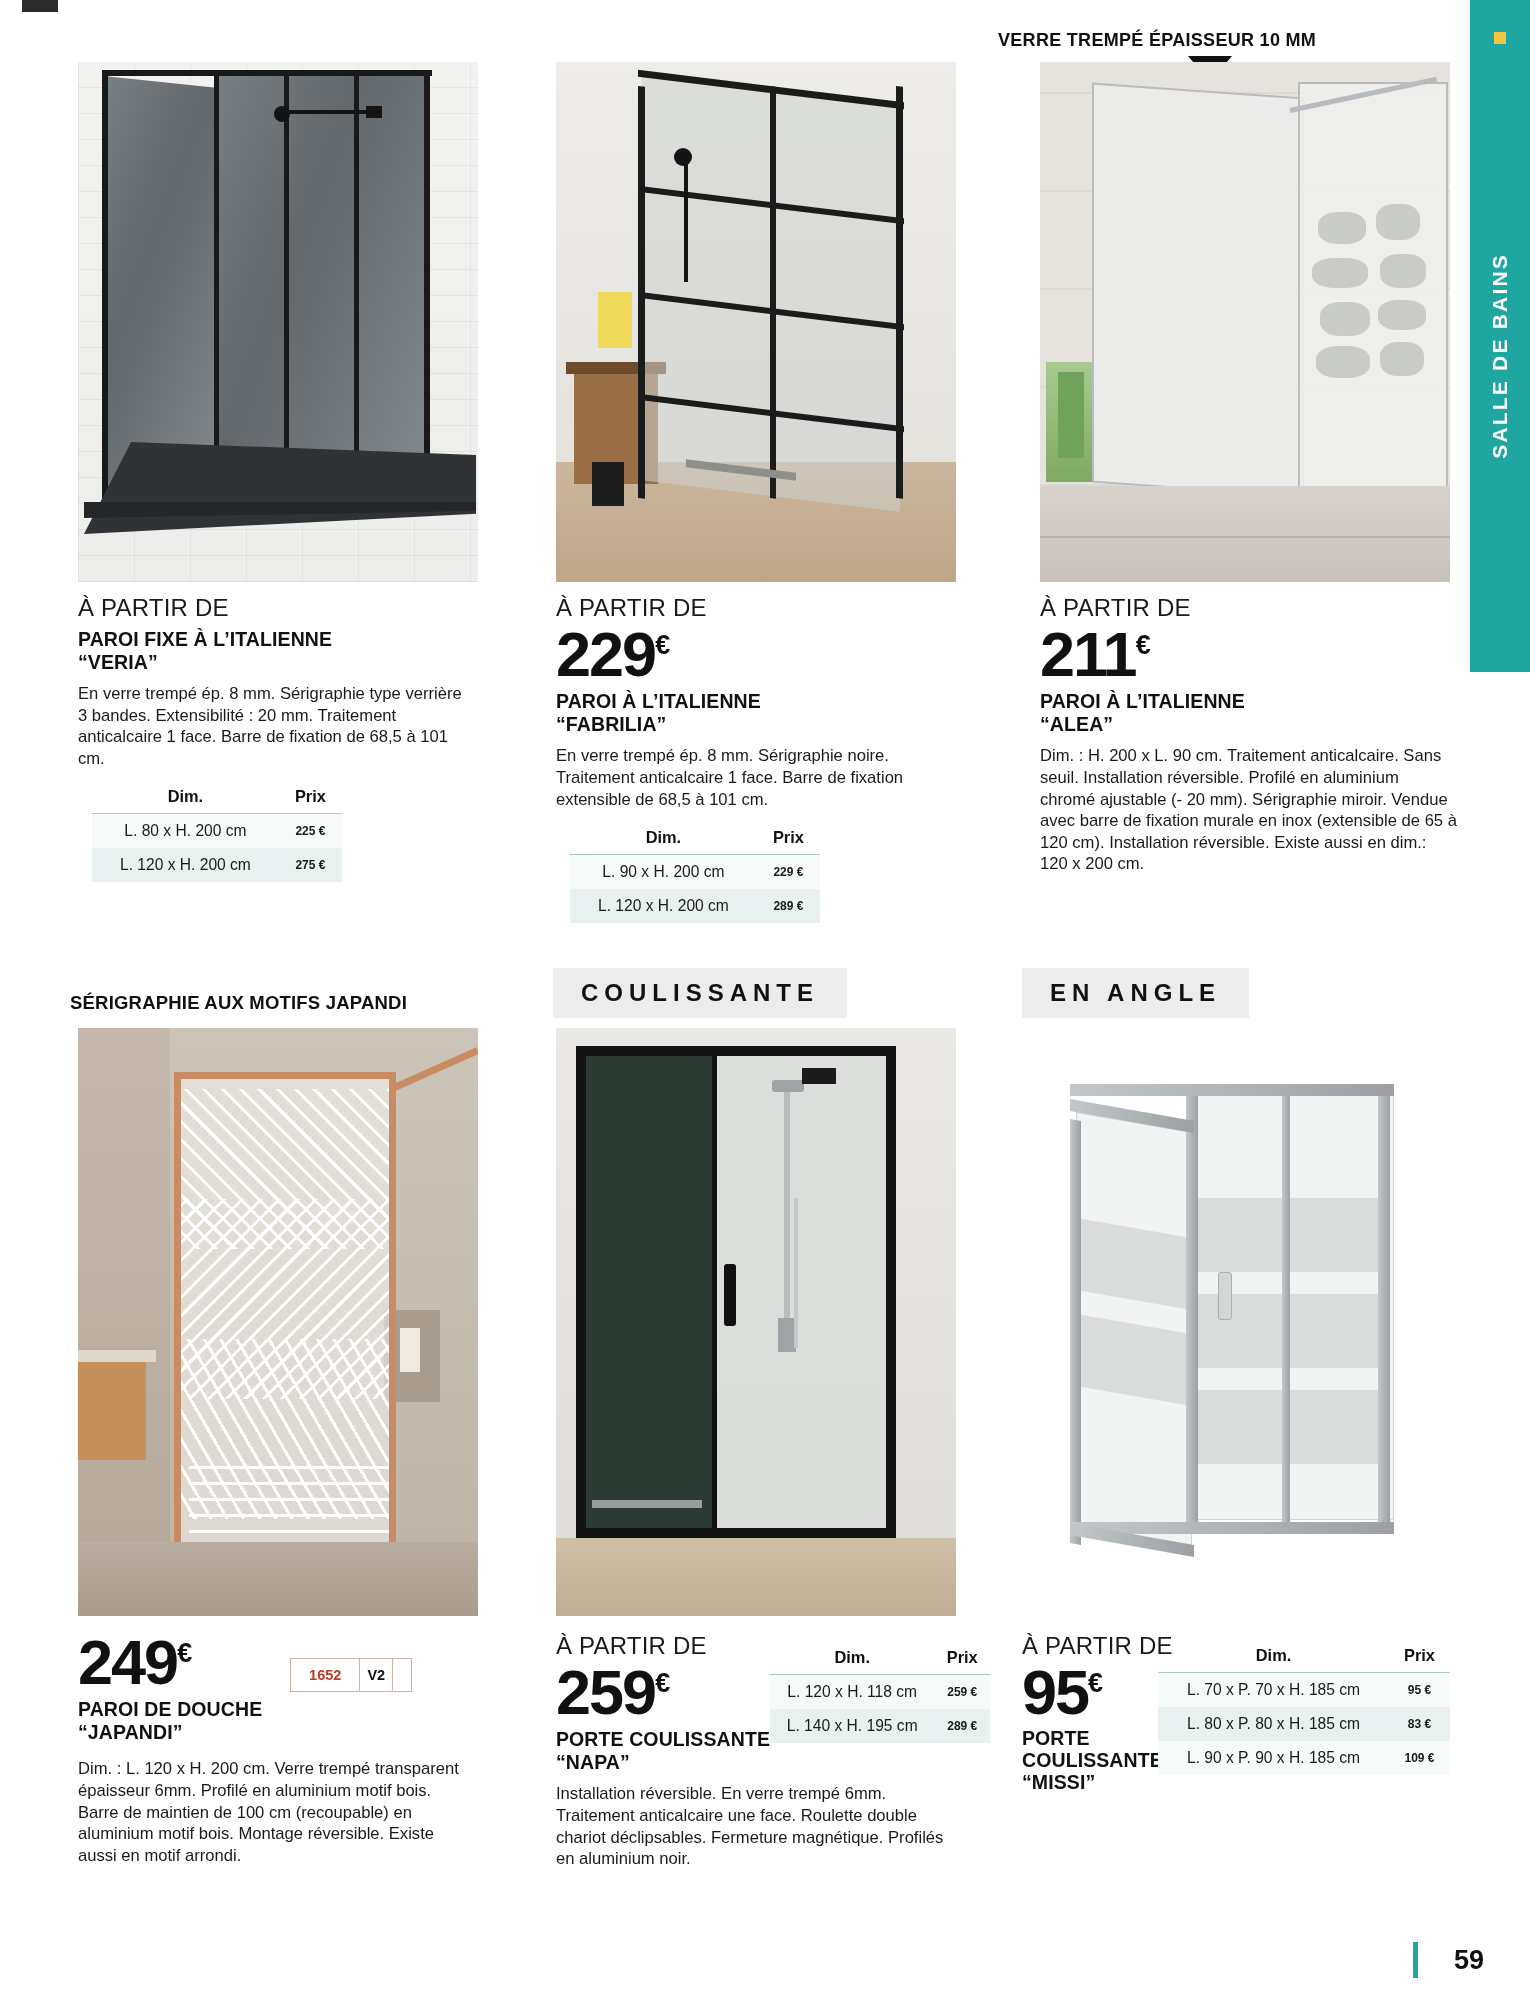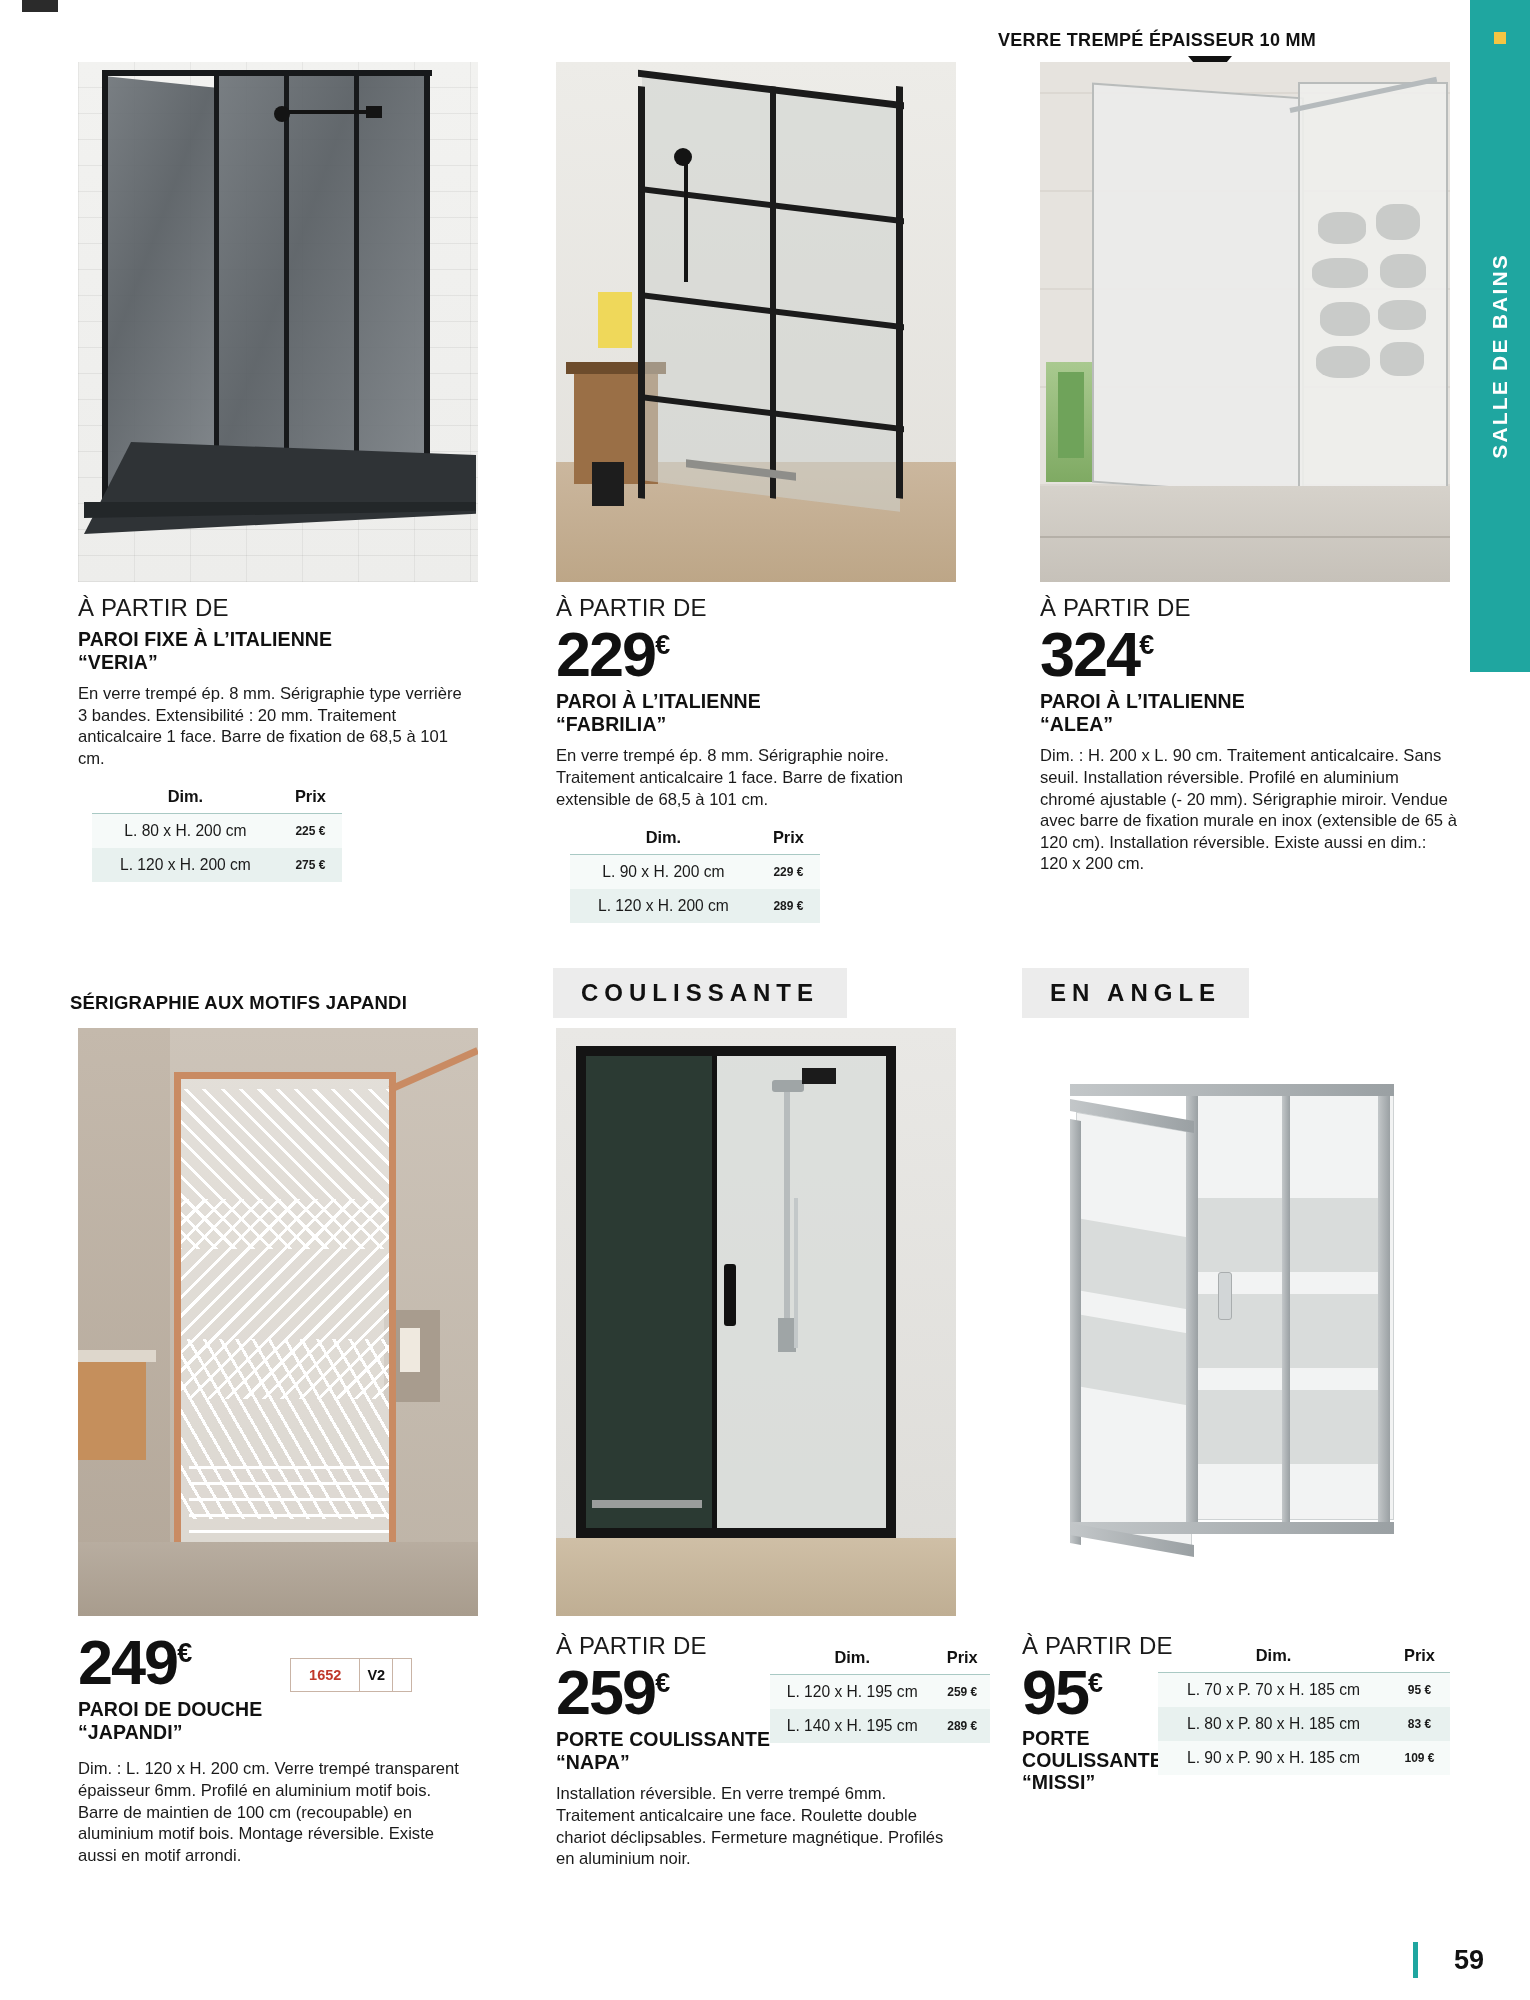--- a/index.html
+++ b/index.html
@@ -317,21 +317,21 @@
 
       <div style="position:absolute; left:250px; top:46px; width:150px; height:5px; background:#b6bbbd; transform:rotate(-12deg); transform-origin:left;"></div>
 
       <div style="position:absolute; left:0; bottom:0; width:100%; height:96px; background:linear-gradient(180deg,#d6d2cb,#c6c1b9);"></div>
       <div style="position:absolute; left:0; bottom:44px; width:100%; height:2px; background:#b5b0a8;"></div>
     </div>
 
     <div class="apd" style="margin-top:12px;">À PARTIR DE</div>
     <div style="margin-top:2px;">
       <span class="price">
-        <span>324</span><span class="eur">€</span>
+        <span>211</span><span class="eur">€</span>
       </span>
     </div>
     <div class="pname">
       <div>PAROI À L’ITALIENNE</div>
       <div>“ALEA”</div>
     </div>
     <div class="pdesc" style="width:418px;">Dim. : H. 200 x L. 90 cm. Traitement anticalcaire. Sans seuil. Installation réversible. Profilé en aluminium chromé ajustable (- 20 mm). Sérigraphie miroir. Vendue avec barre de fixation murale en inox (extensible de 65 à 120 cm). Installation réversible. Existe aussi en dim.: 120 x 200 cm.</div>
   </div>
 
   <div style="position:absolute; left:70px; top:992px;">
@@ -441,21 +441,21 @@
 
   <table class="pt" style="position:absolute; left:770px; top:1630px; width:220px;">
     <thead>
       <tr>
         <th>Dim.</th>
         <th>Prix</th>
       </tr>
     </thead>
     <tbody>
       <tr class="row">
-        <td class="dim">L. 120 x H. 195 cm</td>
+        <td class="dim">L. 120 x H. 118 cm</td>
         <td class="prix">259 €</td>
       </tr>
       <tr class="alt">
         <td class="dim">L. 140 x H. 195 cm</td>
         <td class="prix">289 €</td>
       </tr>
     </tbody>
   </table>
 
   <div class="col" style="left:1022px; top:1028px; width:420px;">

